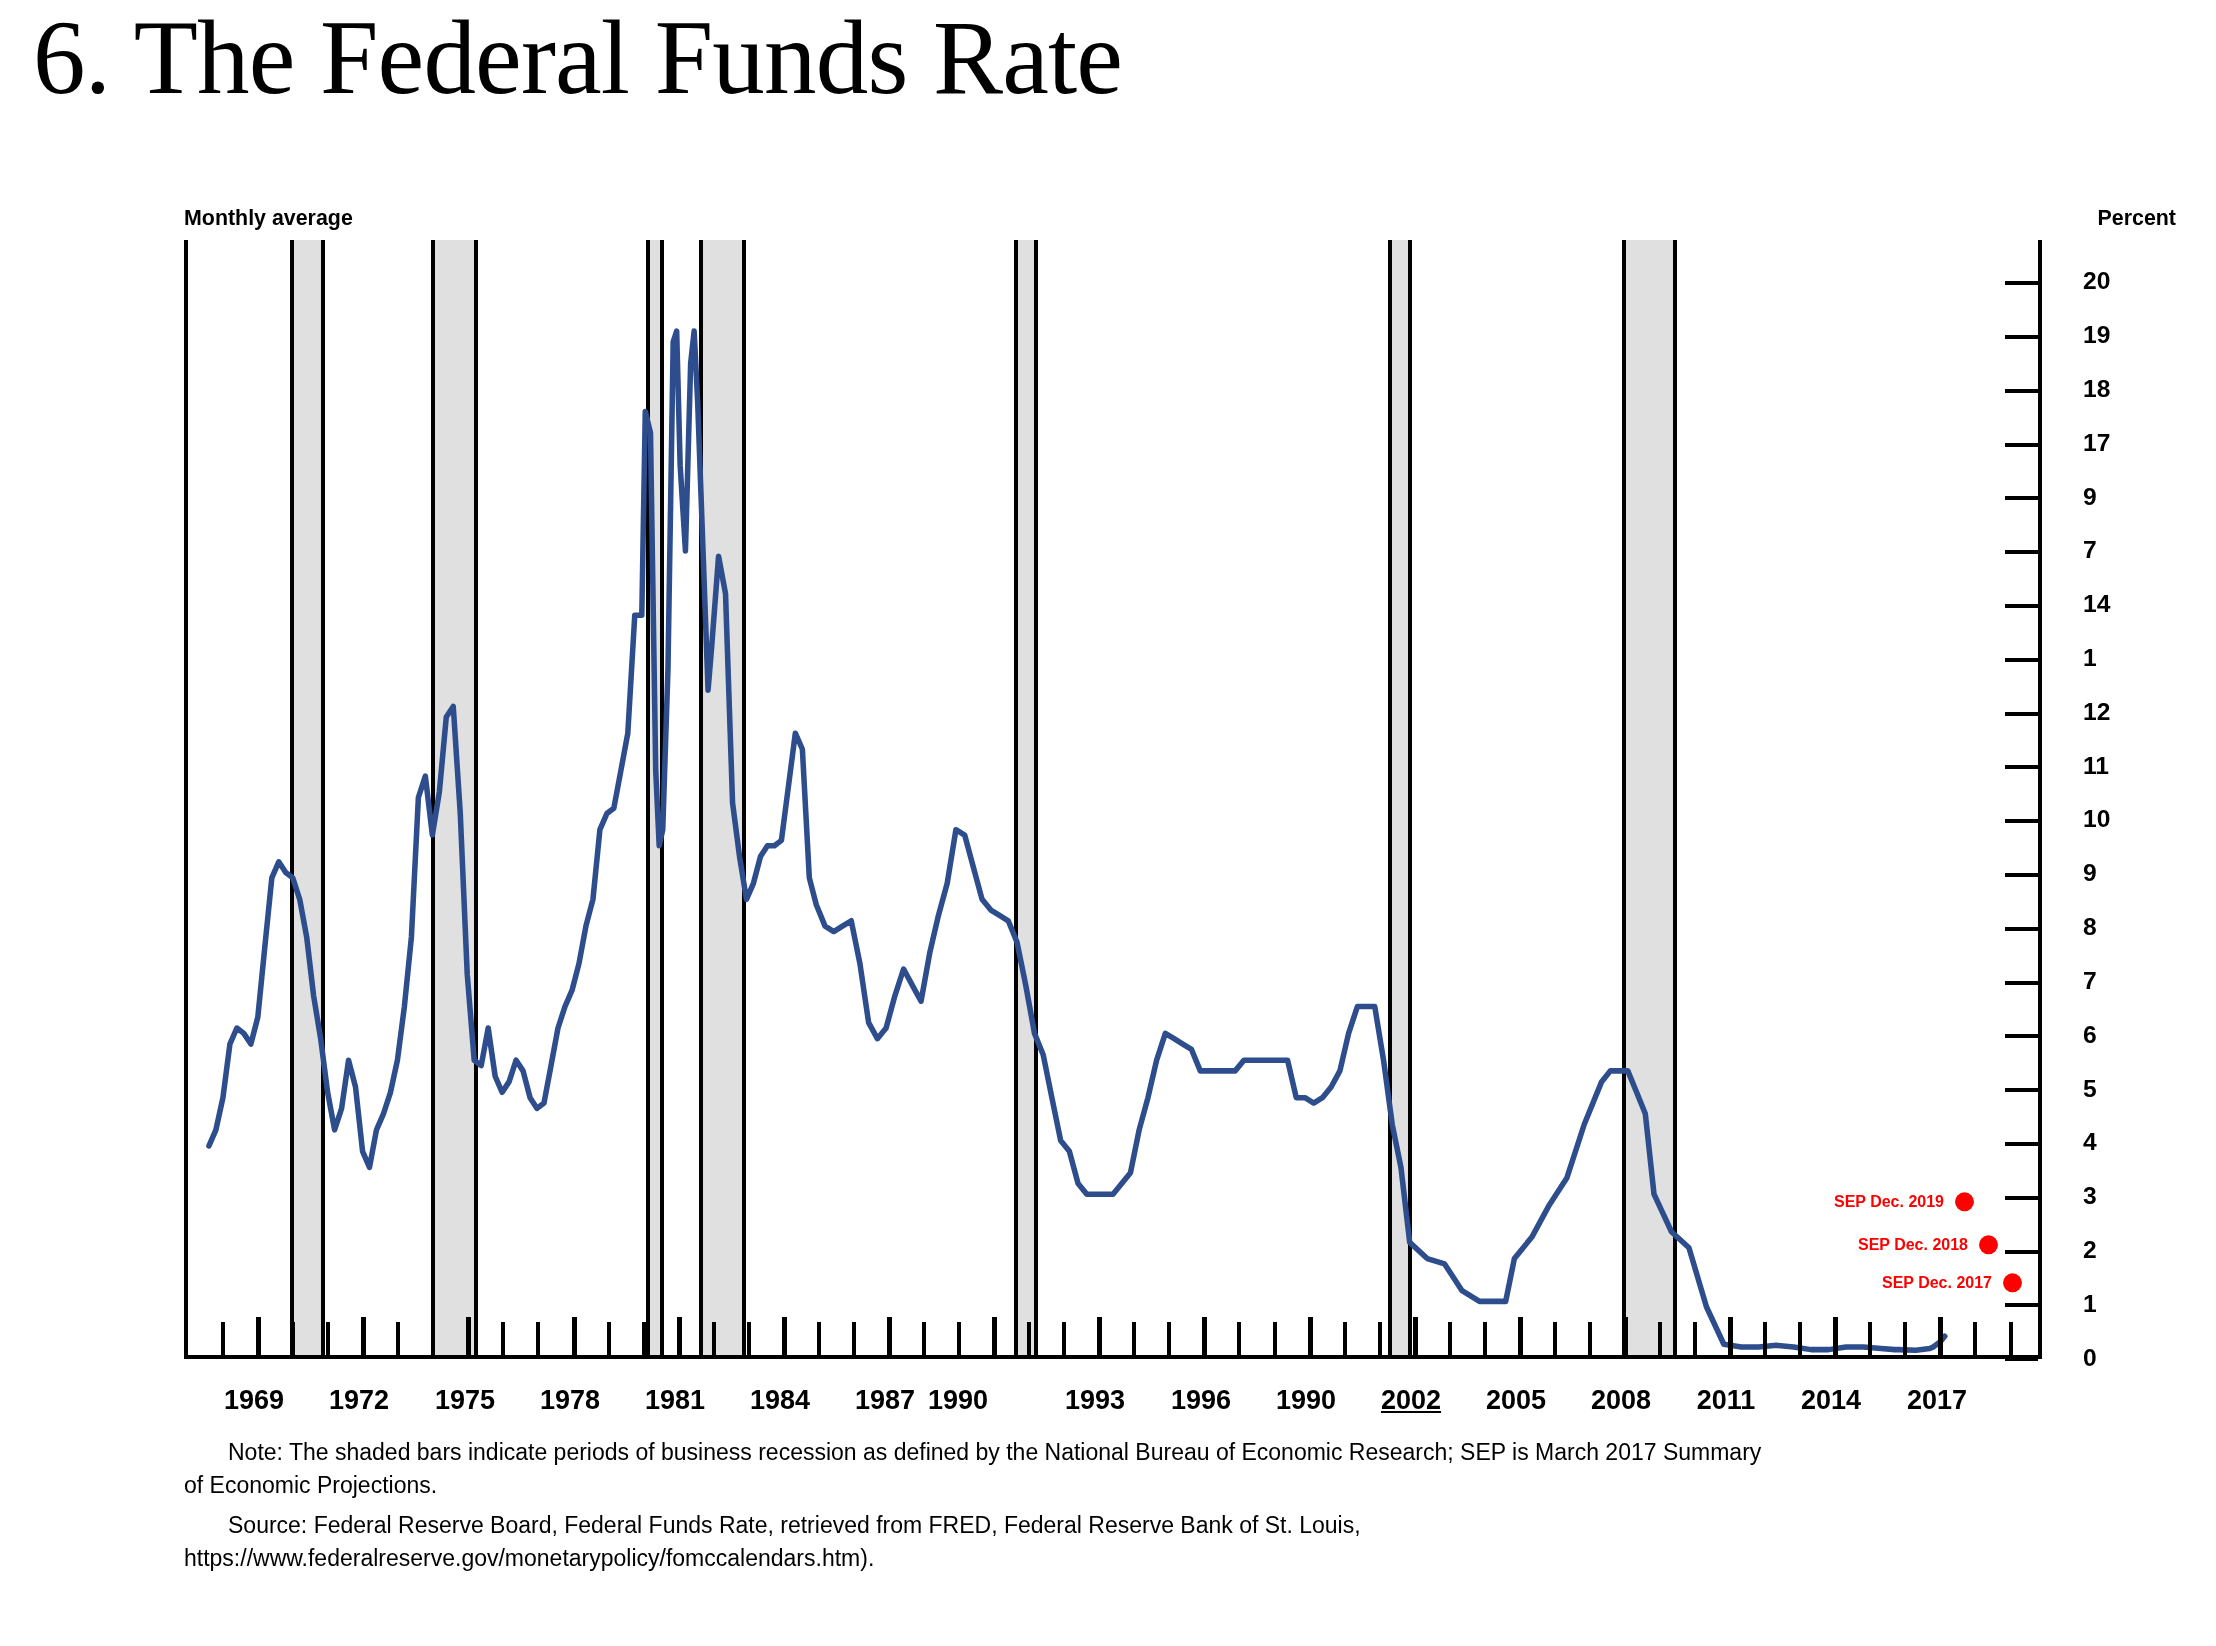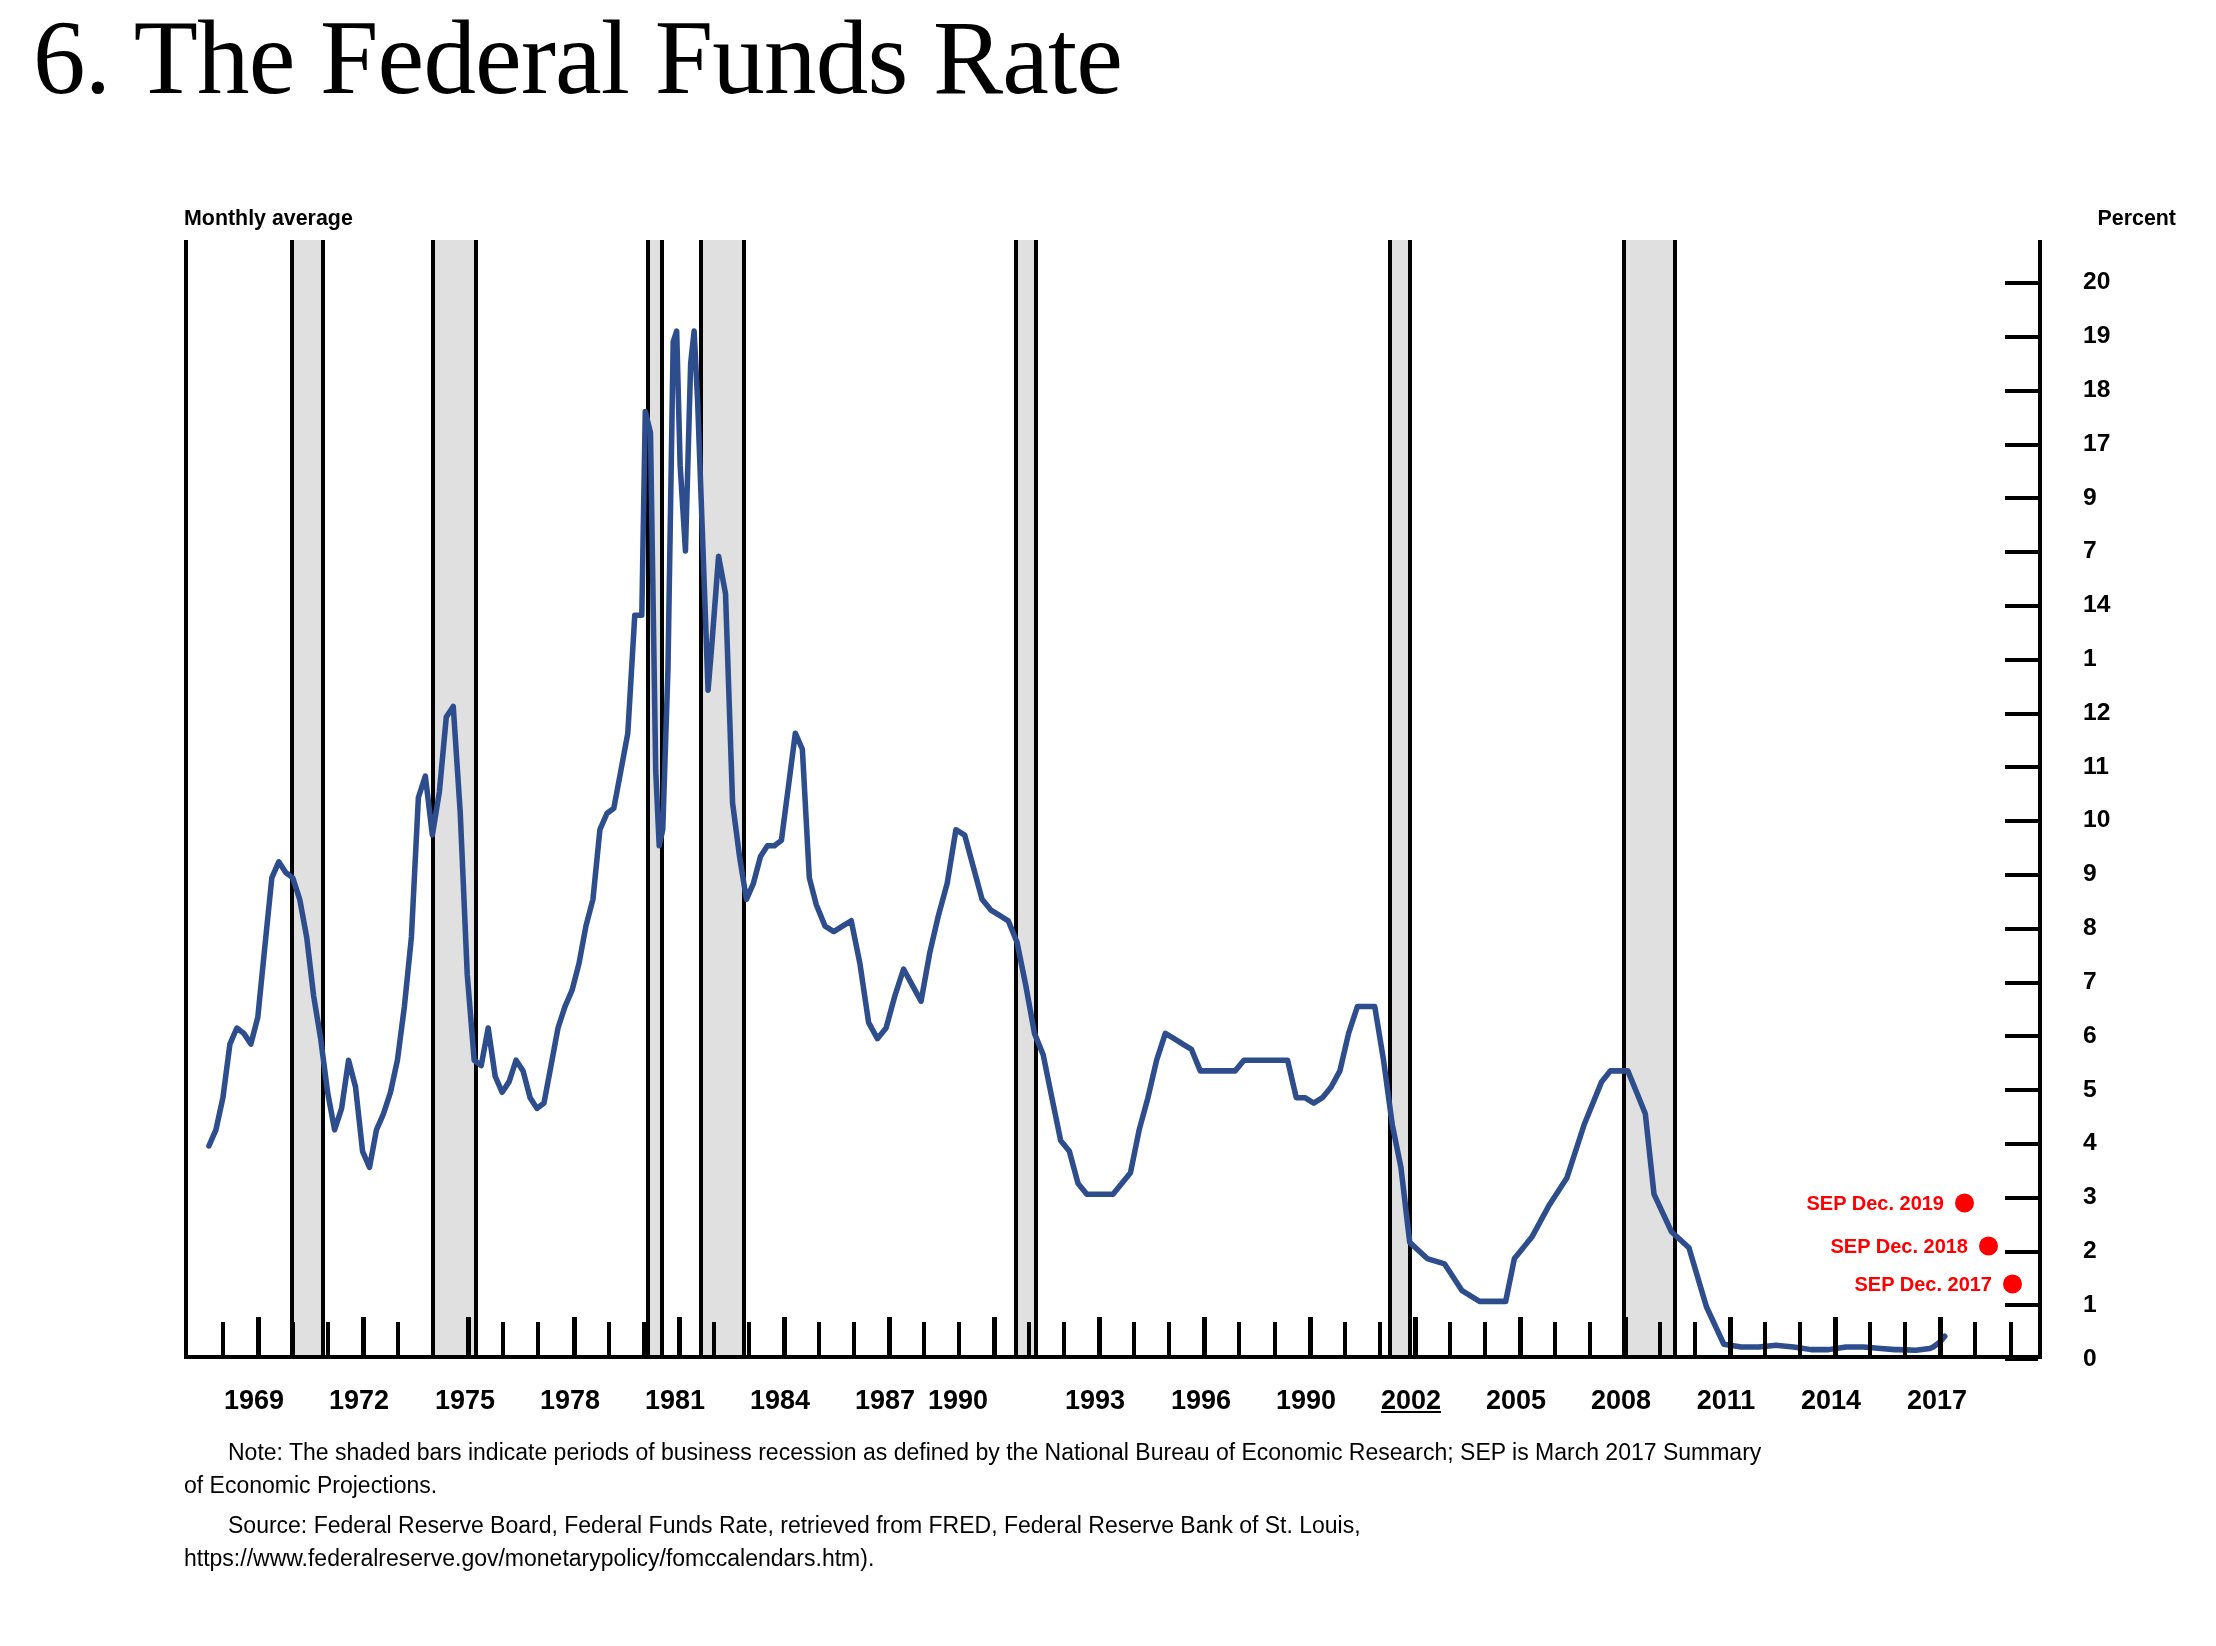--- a/index.html
+++ b/index.html
@@ -47,21 +47,21 @@
 
   
   .xtick{position:absolute; bottom:0; width:4px; height:33px; background:#000;}
   .xtick.major{height:38px; width:4.8px;}
 
   .xlabel{position:absolute; font-size:27px; font-weight:bold; color:#000;
      font-family:"Liberation Sans",sans-serif; white-space:nowrap;
      transform:translateX(-50%); top:1171px;}
 
   
-  .sep-row{position:absolute; color:#ff0000; font-size:20px; font-weight:bold;
+  .sep-row{position:absolute; color:#ff0000; font-size:16px; font-weight:bold;
     font-family:"Liberation Sans",sans-serif; white-space:nowrap;
     transform:translateY(-50%);}
   .sep-row .dot{display:inline-block; width:19px; height:19px; border-radius:50%;
     background:#ff0000; vertical-align:middle; margin-left:11px; position:relative; top:-1.6px;}
 
   
   #notes{position:absolute; left:184px; top:1222px; width:2000px;
     font-size:23px; line-height:1.42; color:#000;
     font-family:"Liberation Sans",sans-serif;}
   #notes p{margin:0 0 0 0;}

